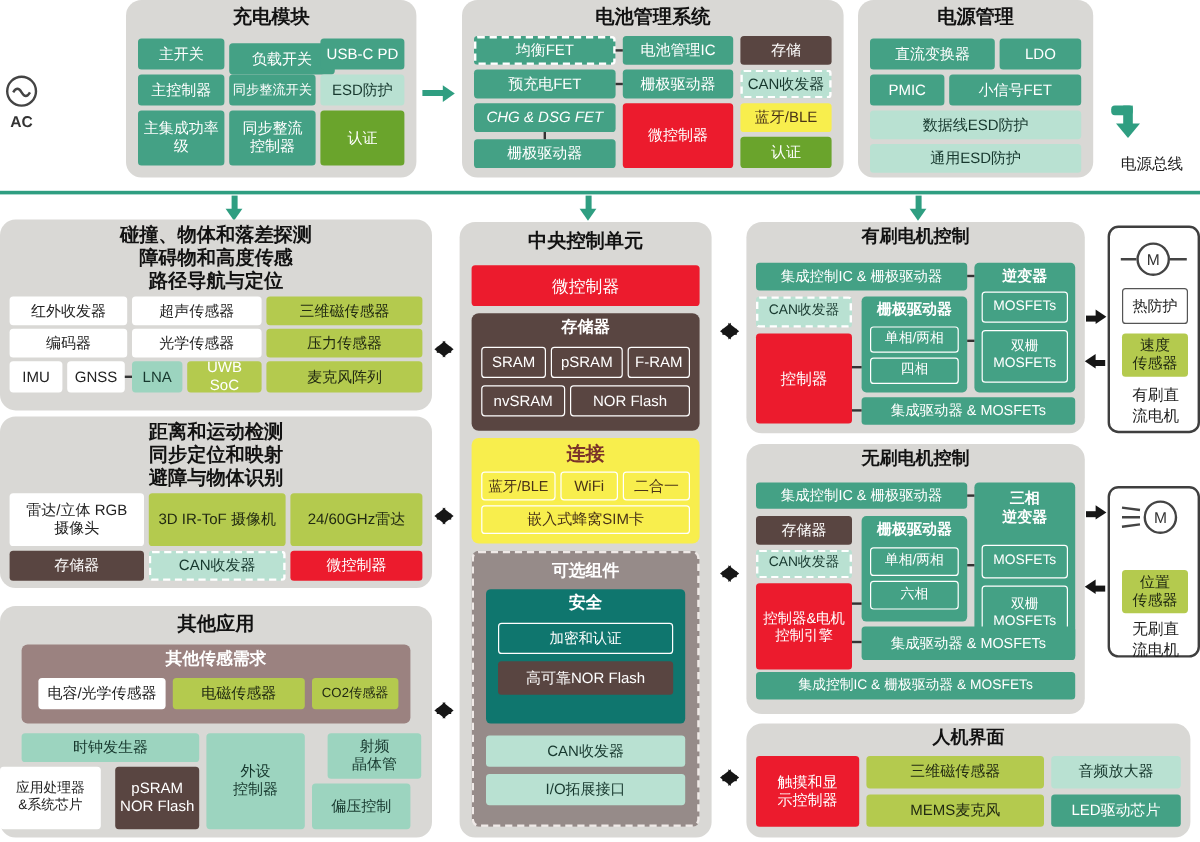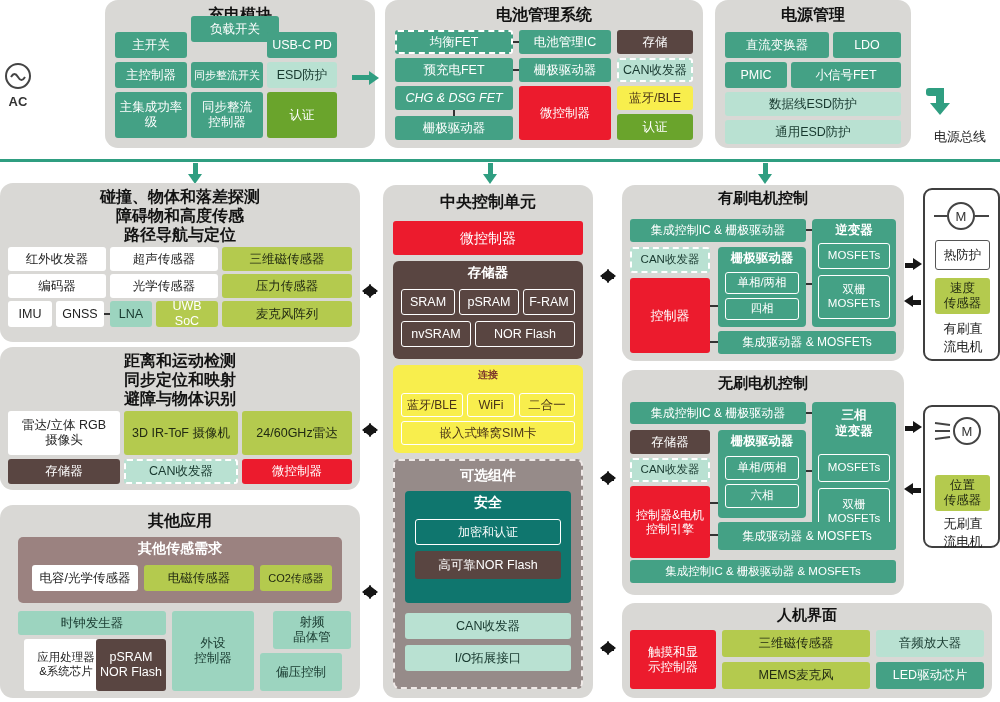--- a/index.html
+++ b/index.html
@@ -51,24 +51,24 @@
 <body>
 
 <div class="stage">
 
   <svg style="position:absolute;left:2px;top:60px;" width="32" height="32" viewBox="0 0 32 32">
     <circle cx="16" cy="16" r="12" fill="#fff" stroke="#444" stroke-width="2"></circle>
     <path d="M9 17 q3.5 -6 7 0 q3.5 6 7 0" fill="none" stroke="#444" stroke-width="2"></path>
   </svg>
   <div class="ac-label" style="left:4px;top:94px;width:28px;">AC</div>
 
-  <div class="panel" style="left:105px;top:0;width:242px;height:148px;padding-left:28px;">
+  <div class="panel" style="left:105px;top:0;width:242px;height:148px;">
     <div class="panel-title" style="top:6px;">充电模块</div>
     <div class="box teal" style="left:10px;top:32px;width:72px;height:26px;">主开关</div>
-    <div class="box teal" style="left:86px;top:16px;width:88px;height:26px;">负载开关</div>
+    <div class="box teal" style="left:86px;top:36px;width:88px;height:26px;">负载开关</div>
     <div class="box teal" style="left:162px;top:32px;width:70px;height:26px;">USB-C PD</div>
     <div class="box teal" style="left:10px;top:62px;width:72px;height:26px;">主控制器</div>
     <div class="box teal" style="left:86px;top:62px;width:72px;height:26px;font-size:11px;">同步整流开关</div>
     <div class="box light" style="left:162px;top:62px;width:70px;height:26px;">ESD防护</div>
     <div class="box teal" style="left:10px;top:92px;width:72px;height:46px;">主集成功率级</div>
     <div class="box teal" style="left:86px;top:92px;width:72px;height:46px;">同步整流
 控制器</div>
     <div class="box green" style="left:162px;top:92px;width:70px;height:46px;">认证</div>
   </div>
 
@@ -149,21 +149,21 @@
 
   <div class="panel" style="left:0;top:505px;width:360px;height:193px;">
     <div class="panel-title" style="top:7px;">其他应用</div>
     <div class="group" style="left:18px;top:32px;width:324px;height:66px;background:#9b8280;border-radius:5px;">
       <div class="group-title" style="font-size:14px;">其他传感需求</div>
       <div class="box white" style="left:14px;top:28px;width:106px;height:26px;">电容/光学传感器</div>
       <div class="box olive" style="left:126px;top:28px;width:110px;height:26px;">电磁传感器</div>
       <div class="box olive" style="left:242px;top:28px;width:72px;height:26px;font-size:11px;">CO2传感器</div>
     </div>
     <div class="box light2" style="left:18px;top:106px;width:148px;height:24px;">时钟发生器</div>
-    <div class="box white" style="left:24px;top:134px;width:84px;height:52px;font-size:11.5px;">应用处理器
+    <div class="box white" style="left:0;top:134px;width:84px;height:52px;font-size:11.5px;">应用处理器
 &amp;系统芯片</div>
     <div class="box dark" style="left:96px;top:134px;width:70px;height:52px;">pSRAM
 NOR Flash</div>
     <div class="box light2" style="left:172px;top:106px;width:82px;height:80px;">外设
 控制器</div>
     <div class="box light2" style="left:260px;top:106px;width:78px;height:38px;margin-left:13px;">射频
 晶体管</div>
     <div class="box light2" style="left:260px;top:148px;width:82px;height:38px;">偏压控制</div>
   </div>
 
@@ -174,21 +174,21 @@
     <div class="group" style="left:10px;top:76px;width:190px;height:98px;background:#594541;">
       <div class="group-title">存储器</div>
       <div class="box bordered" style="left:8px;top:28px;width:54px;height:26px;">SRAM</div>
       <div class="box bordered" style="left:66px;top:28px;width:60px;height:26px;">pSRAM</div>
       <div class="box bordered" style="left:130px;top:28px;width:52px;height:26px;">F-RAM</div>
       <div class="box bordered" style="left:8px;top:60px;width:70px;height:26px;">nvSRAM</div>
       <div class="box bordered" style="left:82px;top:60px;width:100px;height:26px;">NOR Flash</div>
     </div>
 
     <div class="group" style="left:10px;top:180px;width:190px;height:88px;background:#f8ee4d;">
-      <div class="group-title" style="color:#7a332a;font-size:10px;">连接</div>
+      <div class="group-title" style="color:#7a332a;font-size:16px;">连接</div>
       <div class="box bordered-y" style="left:8px;top:28px;width:62px;height:24px;font-size:12px;">蓝牙/BLE</div>
       <div class="box bordered-y" style="left:74px;top:28px;width:48px;height:24px;">WiFi</div>
       <div class="box bordered-y" style="left:126px;top:28px;width:56px;height:24px;">二合一</div>
       <div class="box bordered-y" style="left:8px;top:56px;width:174px;height:24px;">嵌入式蜂窝SIM卡</div>
     </div>
 
     <div class="group dashed" style="left:10px;top:274px;width:190px;height:230px;background:#968b89;border-color:#efe9e7;">
       <div class="group-title" style="top:6px;font-size:14px;">可选组件</div>
       <div class="group" style="left:10px;top:30px;width:166px;height:112px;background:#0f766e;border-radius:4px;">
         <div class="group-title" style="font-size:14px;">安全</div>

